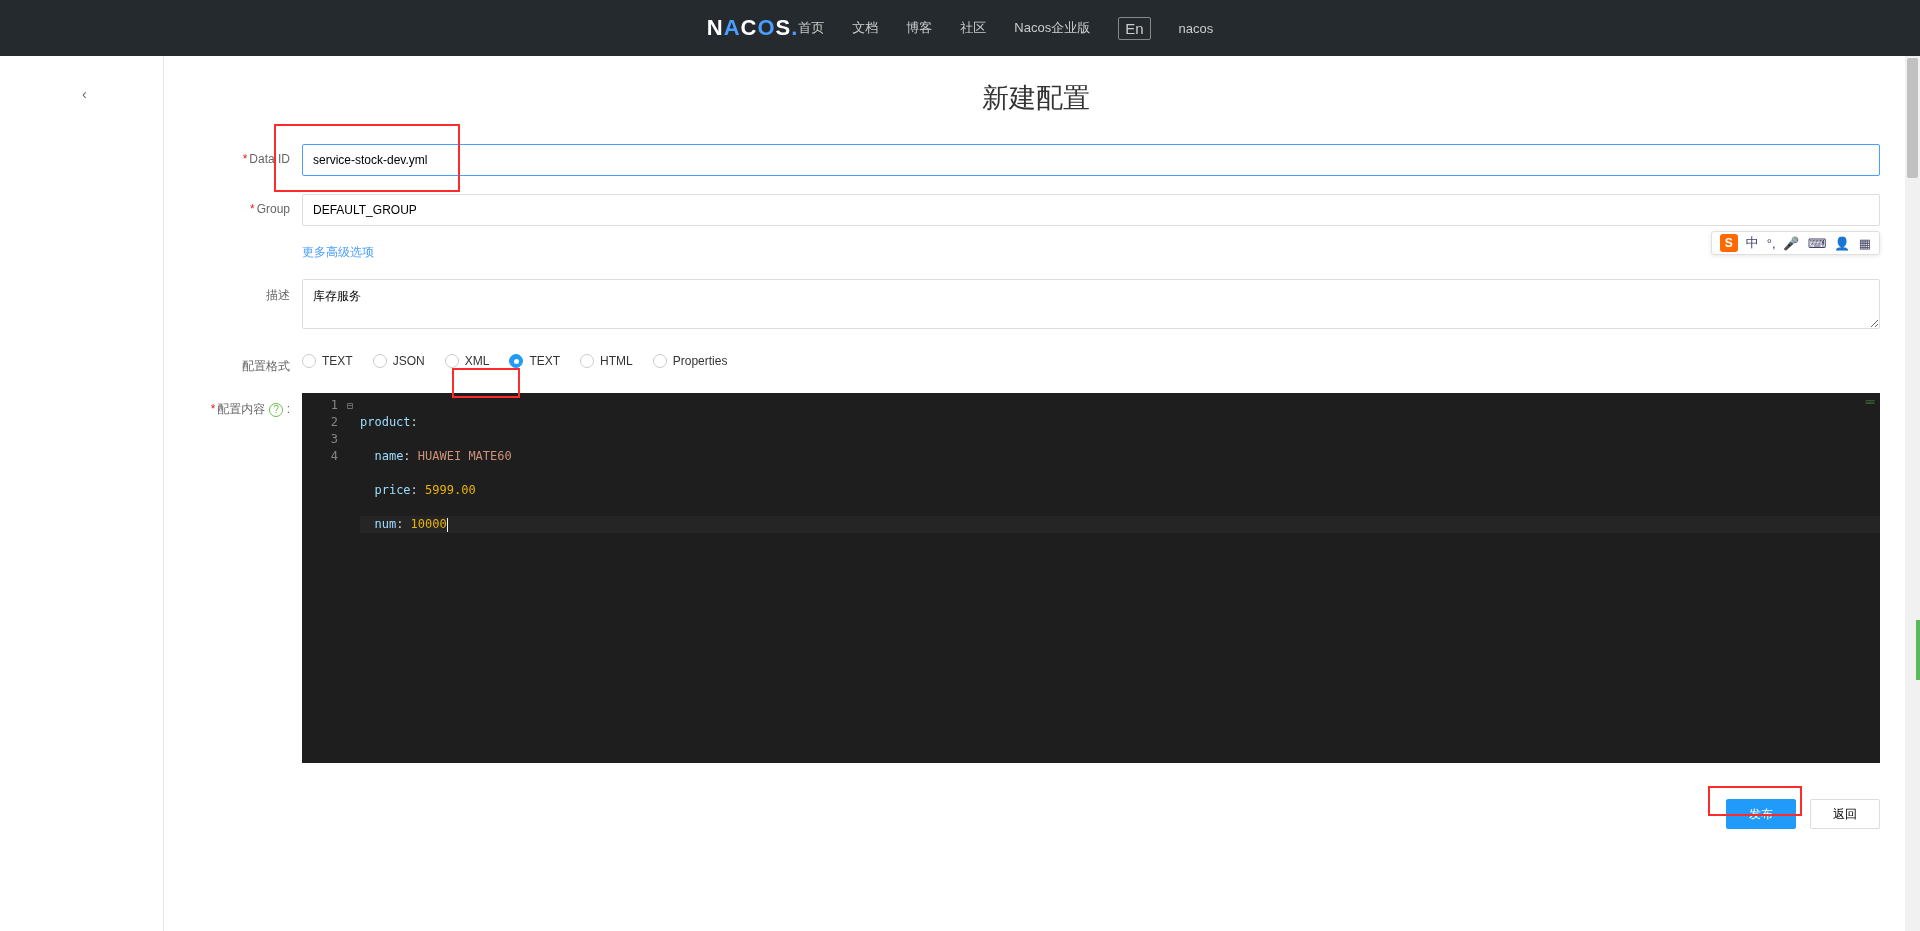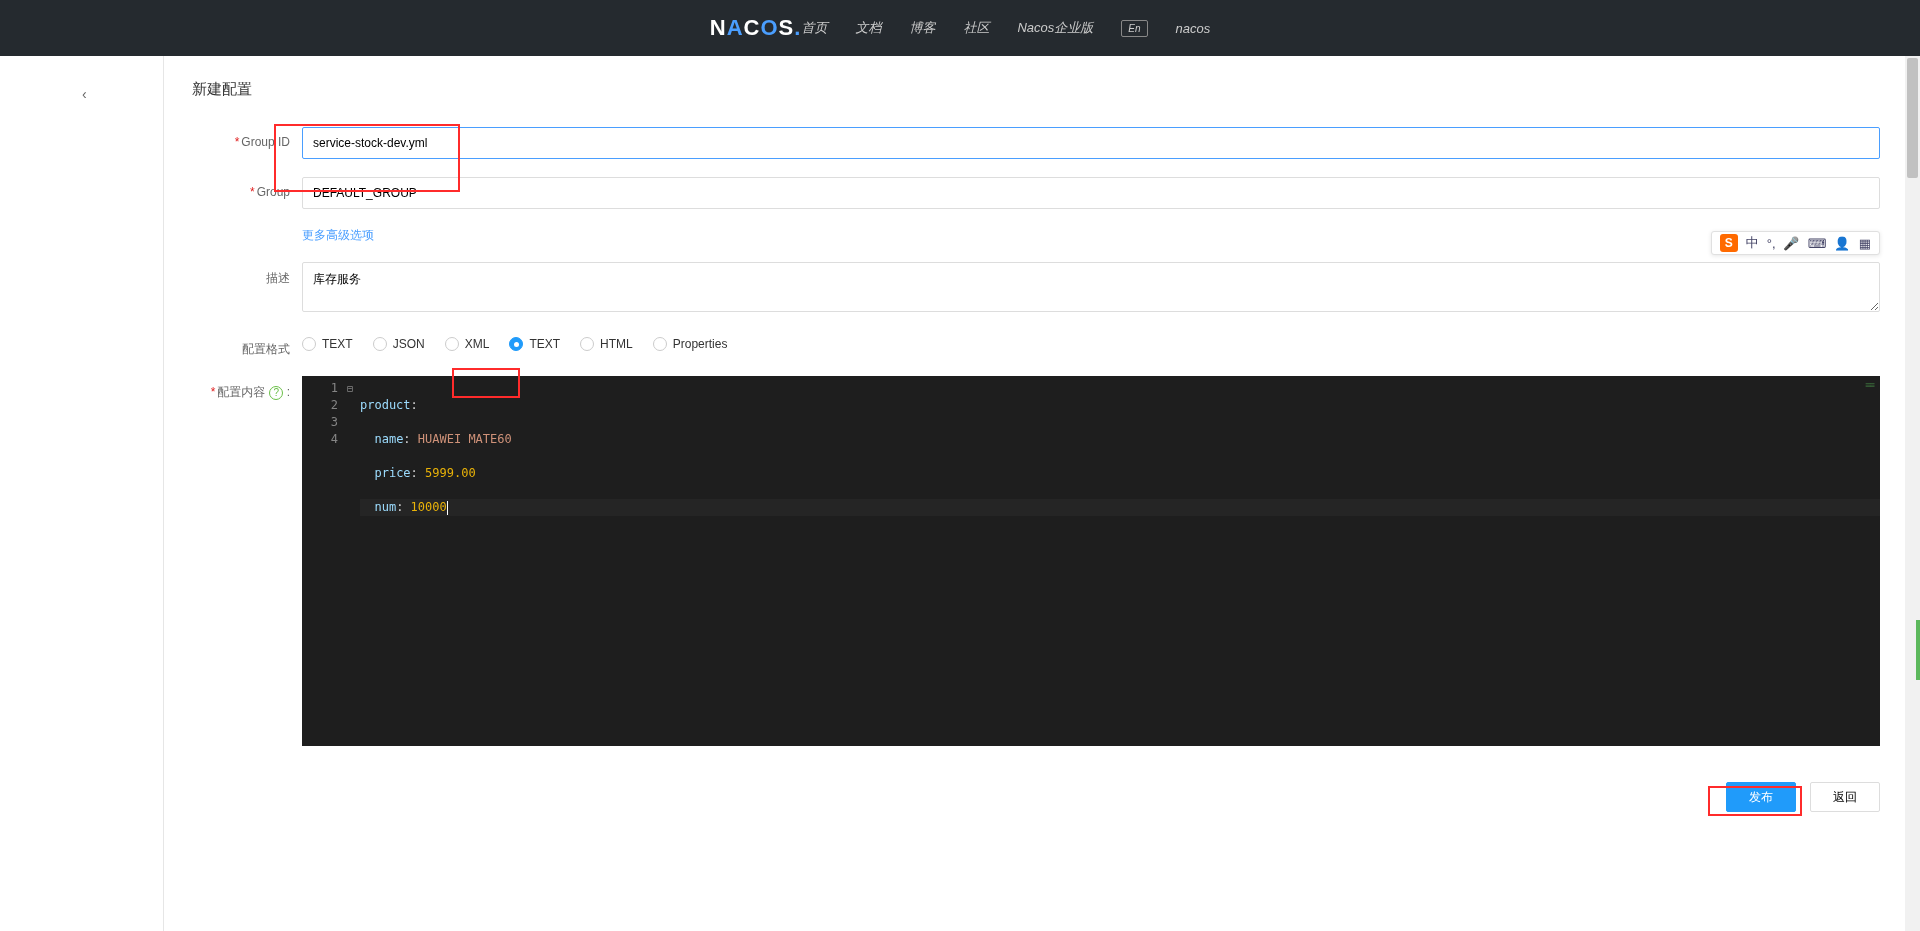--- a/index.html
+++ b/index.html
@@ -3,31 +3,31 @@
 <meta charset="utf-8">
 <style>
 * { box-sizing: border-box; margin: 0; padding: 0; }
 body { font-family: -apple-system, BlinkMacSystemFont, "Segoe UI", "PingFang SC", "Microsoft YaHei", sans-serif; font-size: 13px; color: #333; background: #fff; }
 
 
 .header { height: 56px; background: #252a2f; display: flex; align-items: center; padding: 0 30px; justify-content: center; }
 .logo { color: #fff; font-size: 22px; font-weight: 600; letter-spacing: 1px; }
 .logo .a { color: #4a9eff; }
 .logo .dot { color: #4a9eff; }
-.nav { display: flex; align-items: center; gap: 28px; font-style: italic; }
+.nav { display: flex; align-items: center; gap: 28px; }
 .nav-item { color: #ccc; font-size: 13px; cursor: pointer; }
-.lang-badge { border: 1px solid #888; padding: 2px 6px; font-size: 10px; color: #ccc; border-radius: 2px; }
+.lang-badge { border: 1px solid #888; padding: 2px 6px; font-size: 15px; color: #ccc; border-radius: 2px; }
 
 
 .body-wrap { display: flex; height: calc(100vh - 56px); }
 .sidebar { width: 164px; border-right: 1px solid #e6e6e6; position: relative; }
 .collapse-btn { position: absolute; top: 30px; left: 82px; font-size: 14px; color: #666; cursor: pointer; }
 .main { flex: 1; padding: 24px 40px 20px 28px; overflow-y: auto; position: relative; }
 
-.page-title { font-size: 15px; font-weight: 500; margin-bottom: 28px; }
+.page-title { font-size: 27px; font-weight: 500; margin-bottom: 28px; text-align: center; }
 
 .form-row { display: flex; align-items: flex-start; margin-bottom: 18px; }
 .form-label { width: 110px; text-align: right; padding-right: 12px; font-size: 12px; color: #666; padding-top: 8px; }
 .form-label .req { color: #e02020; margin-right: 2px; }
 .form-control { flex: 1; }
 
 .input { width: 100%; height: 32px; border: 1px solid #ddd; border-radius: 2px; padding: 0 10px; font-size: 12px; outline: none; }
 .input.focused { border-color: #4a9eff; }
 .textarea { width: 100%; min-height: 50px; border: 1px solid #ddd; border-radius: 2px; padding: 8px 10px; font-size: 12px; outline: none; resize: vertical; font-family: inherit; }
 
@@ -95,21 +95,21 @@
 <div class="body-wrap">
   <div class="sidebar">
     <span class="collapse-btn">‹</span>
   </div>
 
   <div class="main">
 
     <h1 class="page-title">新建配置</h1>
 
     <div class="form-row">
-      <div class="form-label"><span class="req">*</span><span>Group ID</span></div>
+      <div class="form-label"><span class="req">*</span><span>Data ID</span></div>
       <div class="form-control">
         <input class="input focused" type="text" value="service-stock-dev.yml" style="">
       </div>
     </div>
 
     <div class="form-row">
       <div class="form-label"><span class="req">*</span><span>Group</span></div>
       <div class="form-control">
         <input class="input" type="text" value="DEFAULT_GROUP" style="">
       </div>

